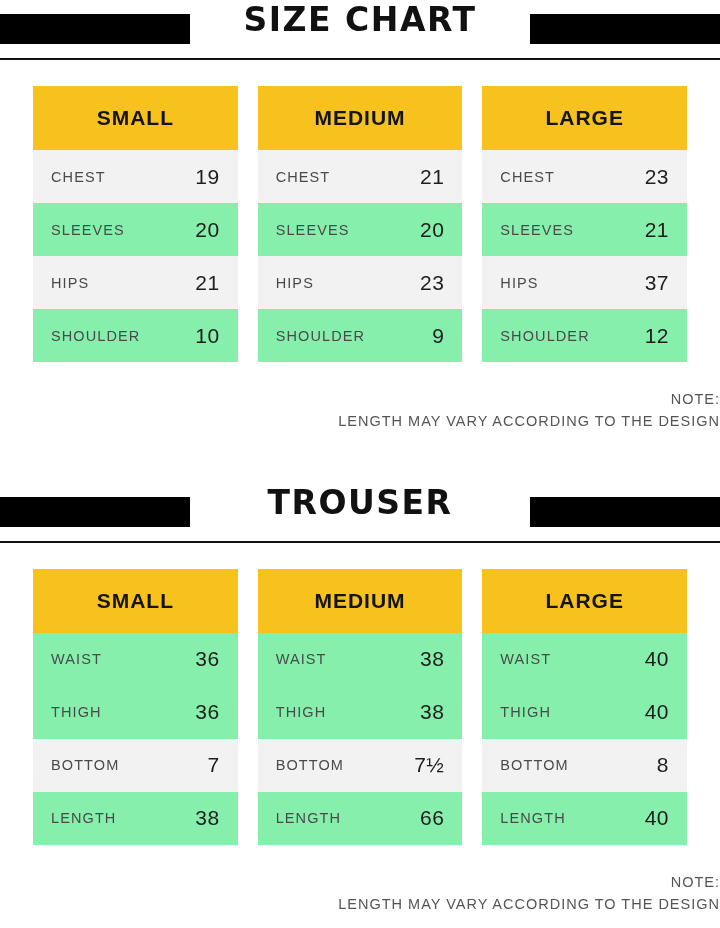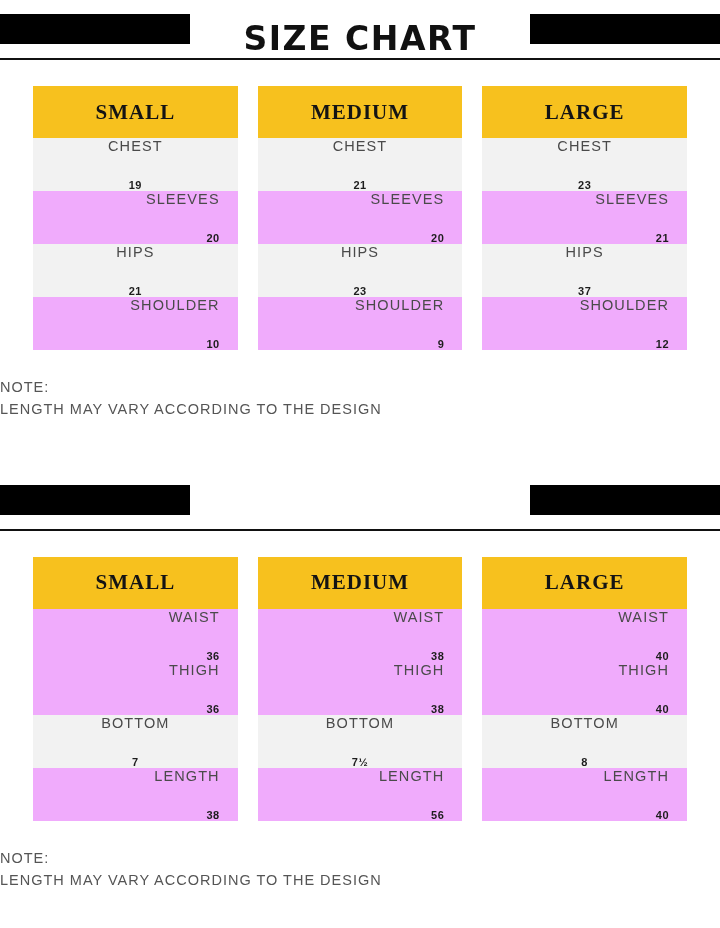--- a/index.html
+++ b/index.html
@@ -17,21 +17,21 @@
     height: 928px;
     background: #ffffff;
     overflow: hidden;
   }
 
   
   .banner {
     position: relative;
     height: 58px;
     display: flex;
-    align-items: flex-end;
+    align-items: flex-start;
     justify-content: center;
   }
   .banner .bar {
     position: absolute;
     top: 50%;
     transform: translateY(-50%);
     height: 30px;
     background: #000000;
   }
   .banner .bar.left { left: 0; width: 190px; }
@@ -59,52 +59,51 @@
     gap: 20px;
     padding: 0 33px;
     margin-top: 26px;
   }
   .col {
     flex: 1 1 0;
     min-width: 0;
   }
   .col-head {
     background: #f7c11e;
-    height: 52px;
+    height: 64px;
     display: flex;
     align-items: center;
     justify-content: center;
     font-size: 21px;
     font-weight: bold;
     letter-spacing: 1px;
     color: #141414;
-    font-family: Liberation Serif, serif;
+    font-family: Liberation Sans, sans-serif;
   }
   .row {
     height: 53px;
     display: flex;
     align-items: center;
     justify-content: space-between;
     padding: 0 18px;
     font-size: 14.5px;
     letter-spacing: 1.1px;
     color: #4a4a4a;
-    flex-direction: column;
   }
   .row.alt { background: #f2f2f2; }
-  .row.plain { background: #f0abfc; align-items: flex-end; }
+  .row.plain { background: #86efac; }
   .row .val {
-    font-weight: bold;
+    font-weight: normal;
     color: #1d1d1d;
-    font-size: 11px;
+    font-size: 21px;
     letter-spacing: 0.5px;
   }
   .note {
     margin-top: 26px;
-    text-align: left;
+    text-align: right;
     color: #555555;
     font-size: 14.5px;
     letter-spacing: 1px;
     line-height: 1.55;
   }
   .note .n2 { display: block; }
   .section-gap { height: 26px; }
   .section2 { margin-top: 24px; }
 </style>
 </head>
@@ -191,20 +190,21 @@
     </div>
   </div>
 
   <div class="section-gap"></div>
 
   <div class="section2">
 
     <div class="banner">
       <div class="bar left"></div>
       <div class="bar right"></div>
+      <div class="title">TROUSER</div>
     </div>
     <div class="rule"></div>
 
     <div class="tables">
 
       <div class="col">
         <div class="col-head">SMALL</div>
         <div class="row plain">
           <span>WAIST</span>
           <span class="val">36</span>
@@ -232,21 +232,21 @@
         <div class="row plain">
           <span>THIGH</span>
           <span class="val">38</span>
         </div>
         <div class="row alt">
           <span>BOTTOM</span>
           <span class="val">7½</span>
         </div>
         <div class="row plain">
           <span>LENGTH</span>
-          <span class="val">56</span>
+          <span class="val">66</span>
         </div>
       </div>
 
       <div class="col">
         <div class="col-head">LARGE</div>
         <div class="row plain">
           <span>WAIST</span>
           <span class="val">40</span>
         </div>
         <div class="row plain">

